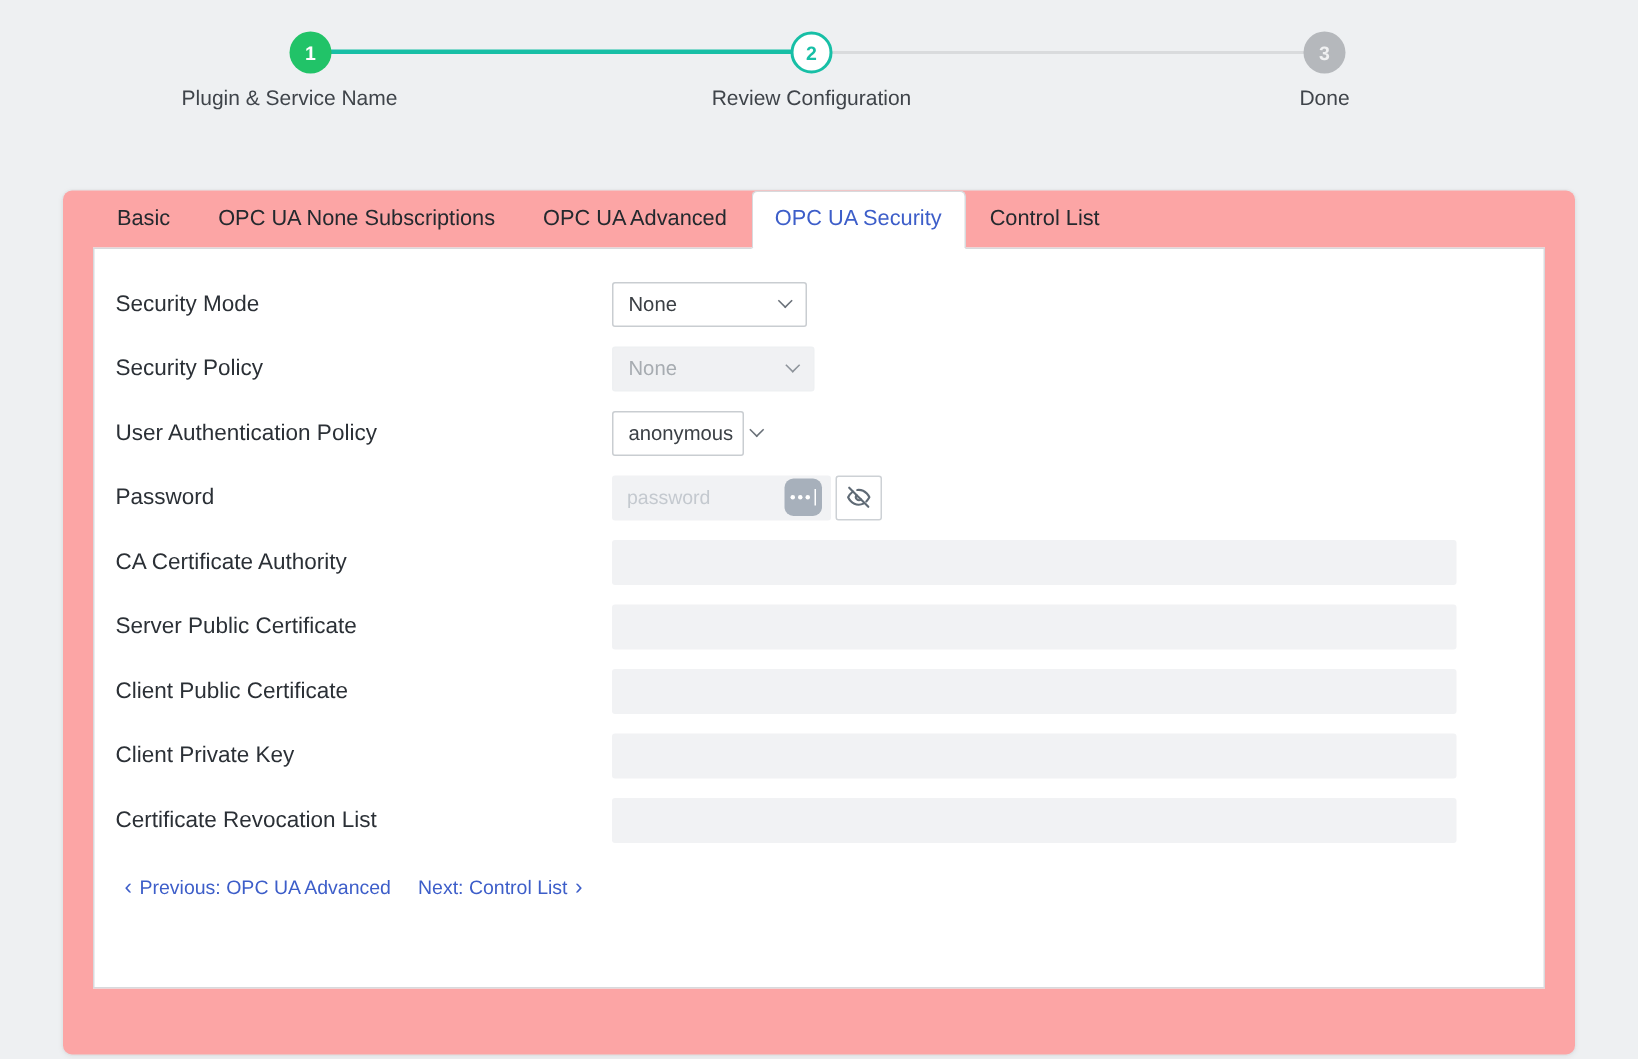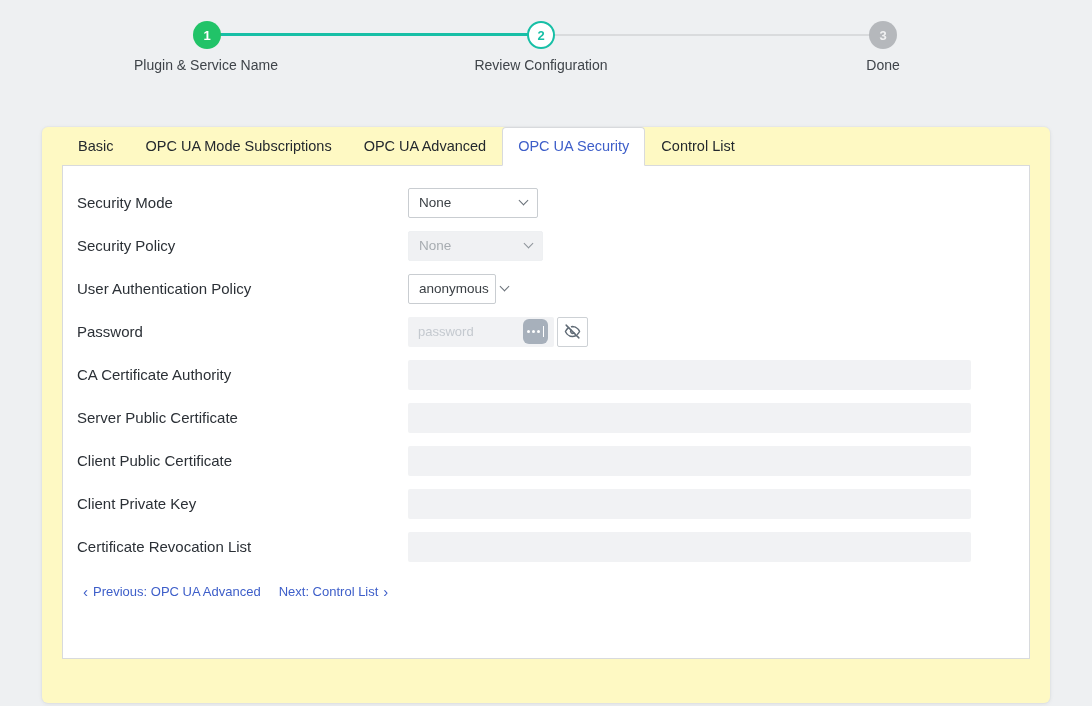--- a/index.html
+++ b/index.html
@@ -21,27 +21,27 @@
   .step-circle.complete { background:#21c368; color:#fff; left:193px; }
   .step-circle.active   { background:#fff; color:#17bfa6; border:2px solid #17bfa6; left:527px; }
   .step-circle.upcoming { background:#b5b8bc; color:rgba(255,255,255,.8); left:869px; }
   .step-line { position:absolute; z-index:1; }
   .step-line.done { left:220px; width:308px; top:33px; height:3px; background:#17bfa6; }
   .step-line.todo { left:554px; width:316px; top:34px; height:2px; background:#d9dbdd; }
   .step-label {
     position:absolute; top:57px; width:260px; text-align:center;
     font-size:14px; color:#3f444a;
   }
-  .step-label.s1 { left:76px; }
+  .step-label.s1 { left:63px; }
   .step-label.s2 { left:411px; }
   .step-label.s3 { left:753px; }
 
   
   .card {
-    margin:0 42px; height:576px; background:#fef9c3; border-radius:6px;
+    margin:0 42px; height:576px; background:#fca5a5; border-radius:6px;
     box-shadow:0 1px 4px rgba(30,35,40,.08), 0 0 0 1px rgba(30,35,40,.02);
   }
   .tabs { display:flex; margin:20px 20px -1px 20px; position:relative; z-index:2; }
   .tab {
     height:39px; line-height:37px; padding:0 15px; font-size:14.5px;
     color:#24292e; border:1px solid transparent; cursor:pointer; white-space:nowrap;
   }
   .tab.active {
     background:#fff; color:#3d5ec9; border-color:#d8dadd #d8dadd #fff #d8dadd;
     border-radius:4px 4px 0 0;
@@ -114,21 +114,21 @@
   <div class="step-circle active">2</div>
   <div class="step-circle upcoming">3</div>
   <div class="step-label s1">Plugin &amp; Service Name</div>
   <div class="step-label s3">Done</div>
   <div class="step-label s2">Review Configuration</div>
 </div>
 
 <div class="card">
   <div class="tabs">
     <div class="tab">Basic</div>
-    <div class="tab">OPC UA Mode Subscriptions</div>
+    <div class="tab">OPC UA None Subscriptions</div>
     <div class="tab">OPC UA Advanced</div>
     <div class="tab active">OPC UA Security</div>
     <div class="tab">Control List</div>
   </div>
 
   <div class="panel">
     <div class="form">
 
       <div class="row">
         <div class="lbl">Security Mode</div>

